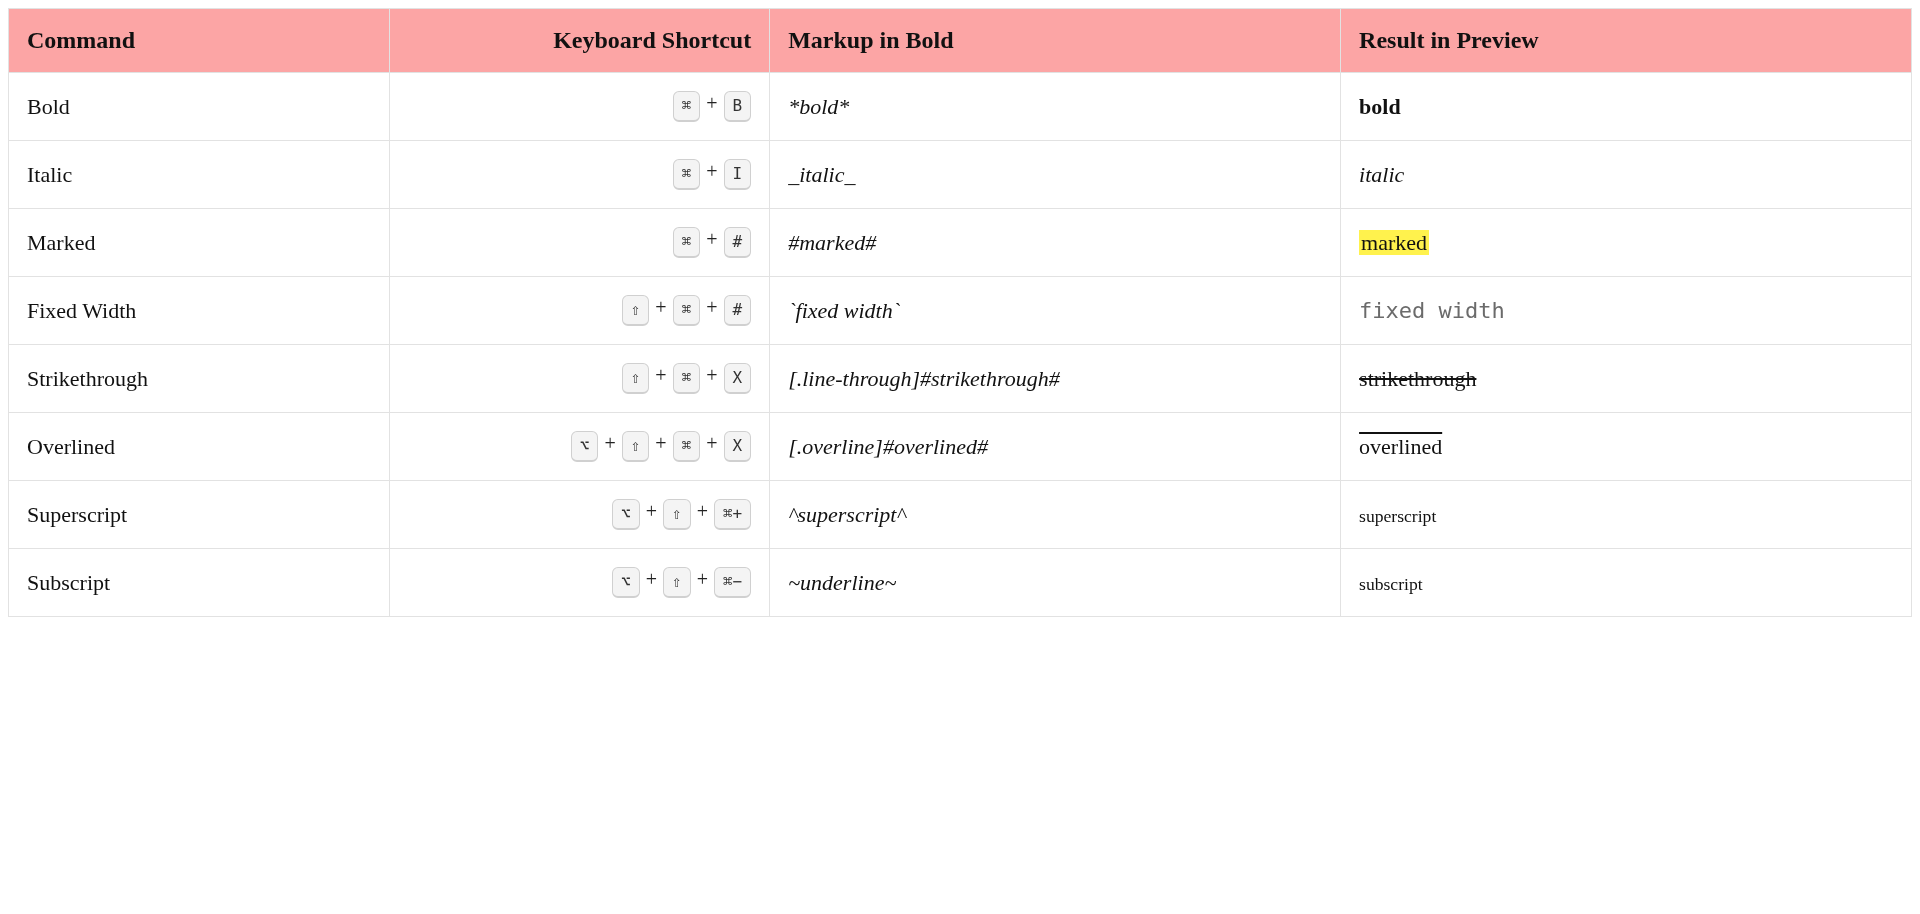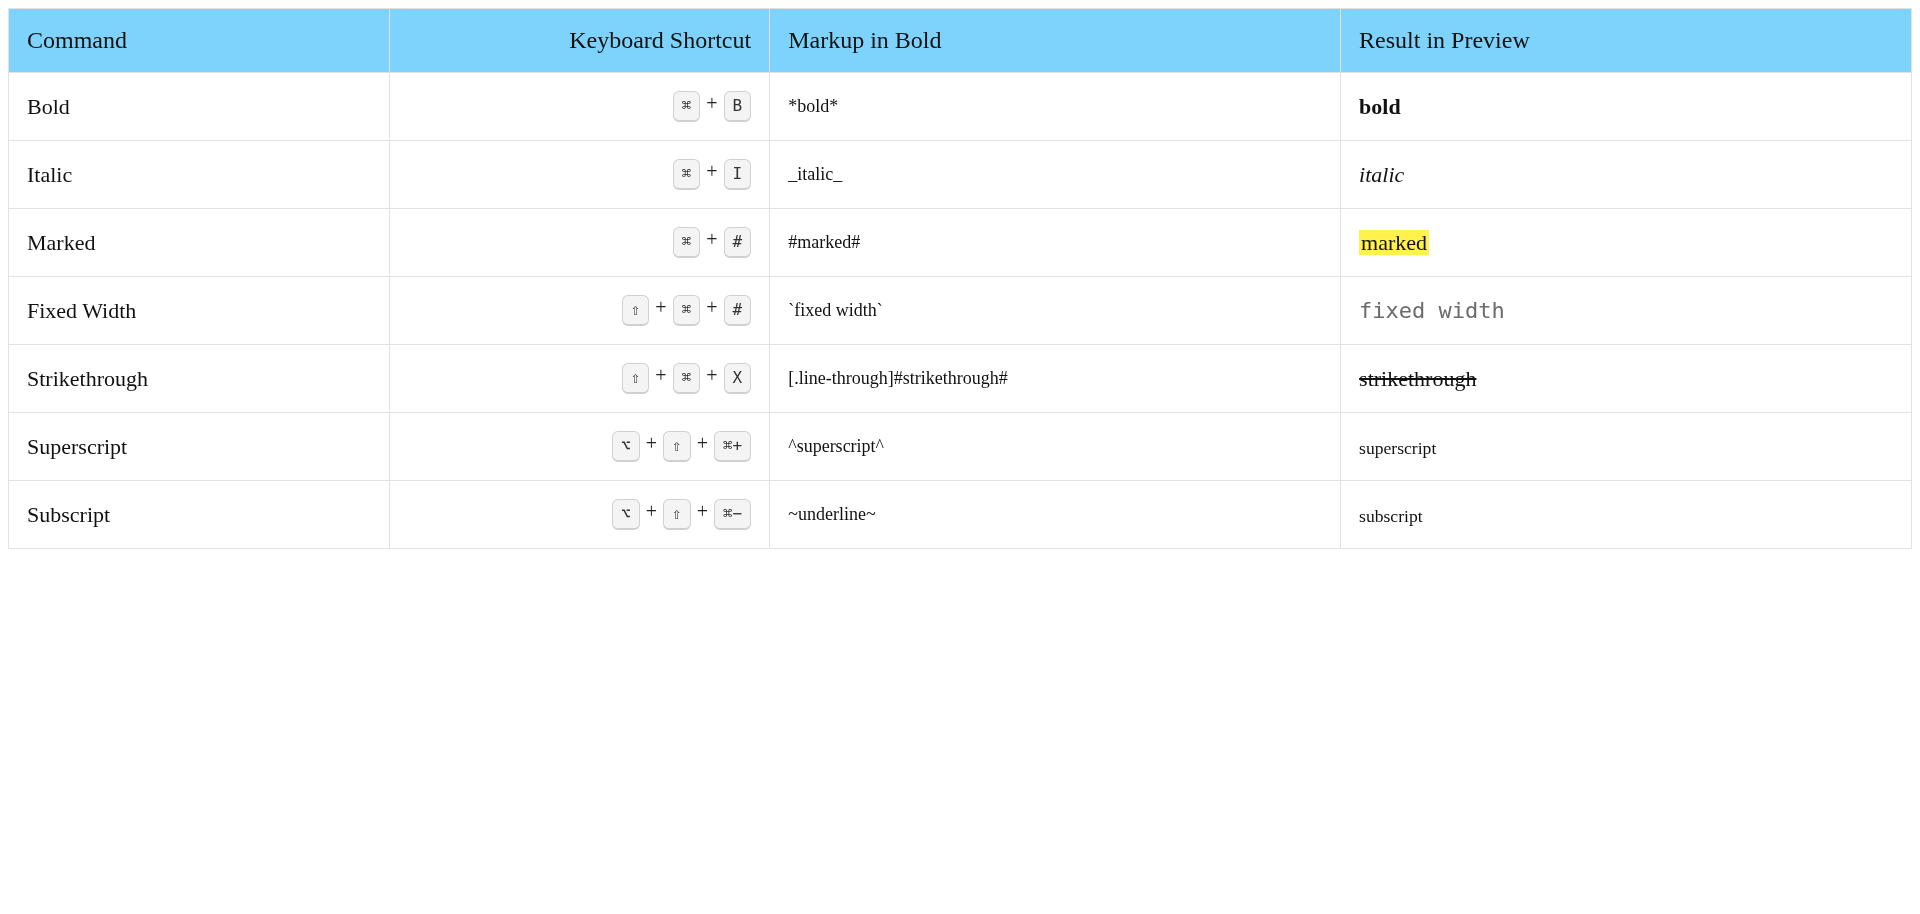--- a/index.html
+++ b/index.html
@@ -15,34 +15,34 @@
       width: 100%;
       border-collapse: collapse;
       table-layout: fixed;
     }
     th, td {
       border: 1px solid #e2e2e2;
       padding: 18px 18px;
       vertical-align: middle;
     }
     thead th {
-      background: #7dd3fc;
-      font-weight: 400;
+      background: #fca5a5;
+      font-weight: 700;
       font-size: 24px;
       text-align: left;
     }
     thead th.col-shortcut { text-align: right; margin-left: 12px; }
     col.col-command   { width: 20%; }
     col.col-shortcut  { width: 20%; }
     col.col-markup    { width: 30%; }
     col.col-result    { width: 30%; }
 
     td.cell-shortcut { text-align: right; white-space: nowrap; }
     td.cell-command  { font-size: 22px; }
-    td.cell-markup   { font-size: 18px; }
+    td.cell-markup   { font-size: 22px; font-style: italic; }
     td.cell-result   { font-size: 22px; }
 
     .kbd {
       display: inline-block;
       font-family: ui-monospace, SFMono-Regular, Menlo, Consolas, monospace;
       font-size: 16px;
       line-height: 1;
       padding: 6px 8px;
       border: 1px solid #d0d0d0;
       border-bottom-width: 2px;
@@ -119,20 +119,26 @@
         <td class="cell-markup">`fixed width`</td>
         <td class="cell-result"><span class="pv-fixed">fixed width</span></td>
       </tr>
       <tr>
         <td class="cell-command">Strikethrough</td>
         <td class="cell-shortcut"><span class="kbd">⇧</span><span class="plus">+</span><span class="kbd">⌘</span><span class="plus">+</span><span class="kbd">X</span></td>
         <td class="cell-markup">[.line-through]#strikethrough#</td>
         <td class="cell-result"><span class="pv-strike">strikethrough</span></td>
       </tr>
       <tr>
+        <td class="cell-command">Overlined</td>
+        <td class="cell-shortcut"><span class="kbd">⌥</span><span class="plus">+</span><span class="kbd">⇧</span><span class="plus">+</span><span class="kbd">⌘</span><span class="plus">+</span><span class="kbd">X</span></td>
+        <td class="cell-markup">[.overline]#overlined#</td>
+        <td class="cell-result"><span class="pv-overline">overlined</span></td>
+      </tr>
+      <tr>
         <td class="cell-command">Superscript</td>
         <td class="cell-shortcut"><span class="kbd">⌥</span><span class="plus">+</span><span class="kbd">⇧</span><span class="plus">+</span><span class="kbd">⌘+</span></td>
         <td class="cell-markup">^superscript^</td>
         <td class="cell-result"><span class="pv-super">superscript</span></td>
       </tr>
       <tr>
         <td class="cell-command">Subscript</td>
         <td class="cell-shortcut"><span class="kbd">⌥</span><span class="plus">+</span><span class="kbd">⇧</span><span class="plus">+</span><span class="kbd">⌘−</span></td>
         <td class="cell-markup">~underline~</td>
         <td class="cell-result"><span class="pv-sub">subscript</span></td>

